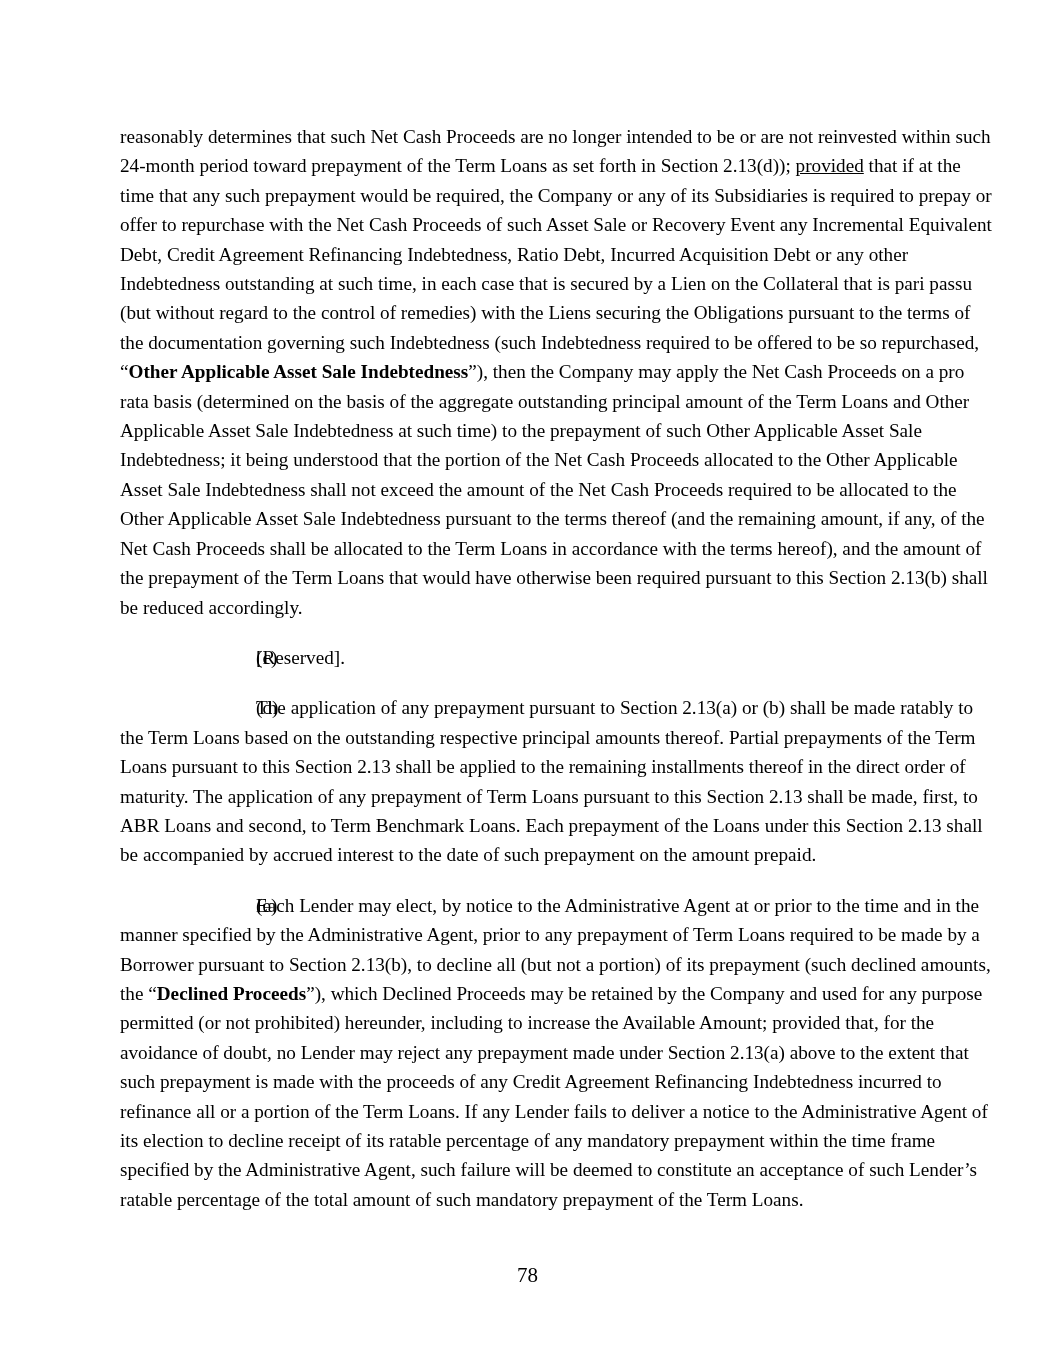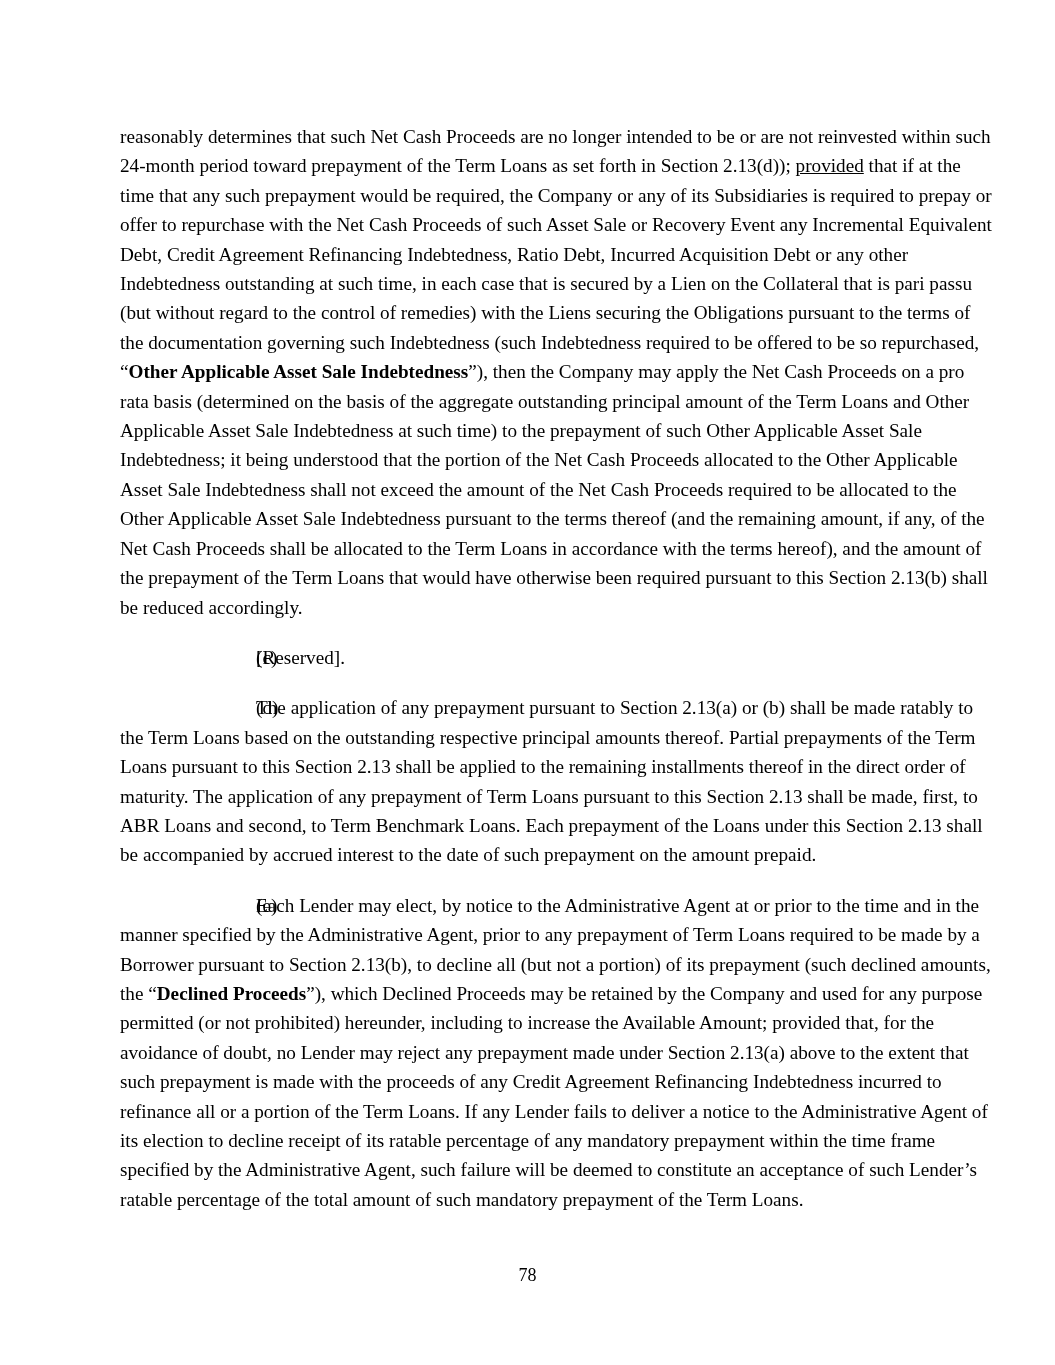--- a/index.html
+++ b/index.html
@@ -44,21 +44,21 @@
   }
   u {
     text-decoration: underline;
   }
   .page-number {
     position: absolute;
     left: 0;
     right: 0;
     bottom: 78px;
     text-align: center;
-    font-size: 18px;
+    font-size: 21px;
     line-height: 24px;
   }
 </style>
 </head>
 <body>
 
 <div class="page">
   <div class="body-text" id="paragraphs">
       <div class="para"><span>reasonably determines that such Net Cash Proceeds are no longer intended to be or are not reinvested within such 24-month period toward prepayment of the Term Loans as set forth in Section 2.13(d)); </span><u>provided</u><span> that if at the time that any such prepayment would be required, the Company or any of its Subsidiaries is required to prepay or offer to repurchase with the Net Cash Proceeds of such Asset Sale or Recovery Event any Incremental Equivalent Debt, Credit Agreement Refinancing Indebtedness, Ratio Debt, Incurred Acquisition Debt or any other Indebtedness outstanding at such time, in each case that is secured by a Lien on the Collateral that is pari passu (but without regard to the control of remedies) with the Liens securing the Obligations pursuant to the terms of the documentation governing such Indebtedness (such Indebtedness required to be offered to be so repurchased, “</span><b>Other Applicable Asset Sale Indebtedness</b><span>”), then the Company may apply the Net Cash Proceeds on a pro rata basis (determined on the basis of the aggregate outstanding principal amount of the Term Loans and Other Applicable Asset Sale Indebtedness at such time) to the prepayment of such Other Applicable Asset Sale Indebtedness; it being understood that the portion of the Net Cash Proceeds allocated to the Other Applicable Asset Sale Indebtedness shall not exceed the amount of the Net Cash Proceeds required to be allocated to the Other Applicable Asset Sale Indebtedness pursuant to the terms thereof (and the remaining amount, if any, of the Net Cash Proceeds shall be allocated to the Term Loans in accordance with the terms hereof), and the amount of the prepayment of the Term Loans that would have otherwise been required pursuant to this Section 2.13(b) shall be reduced accordingly.</span></div>
       <div class="para indented"><span class="lbl-wrap">(c)</span><span>[Reserved].</span></div>

